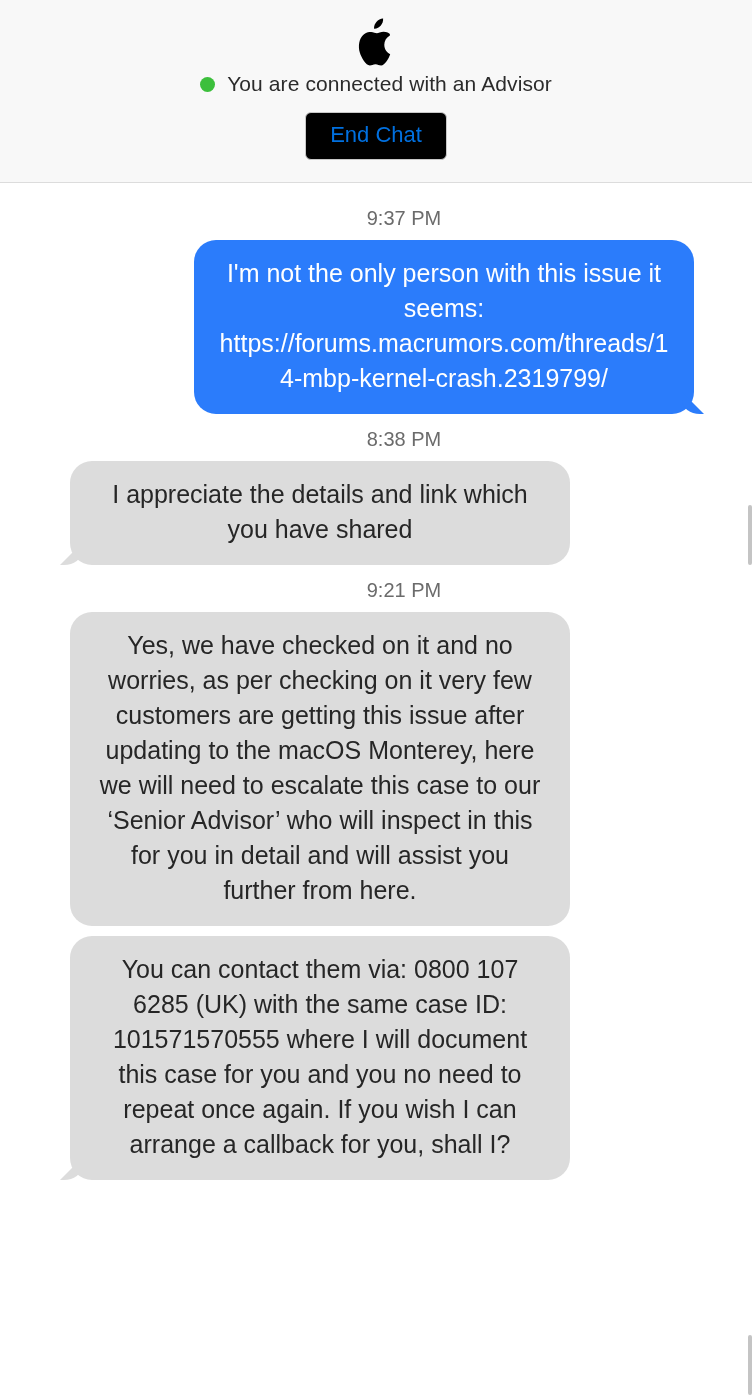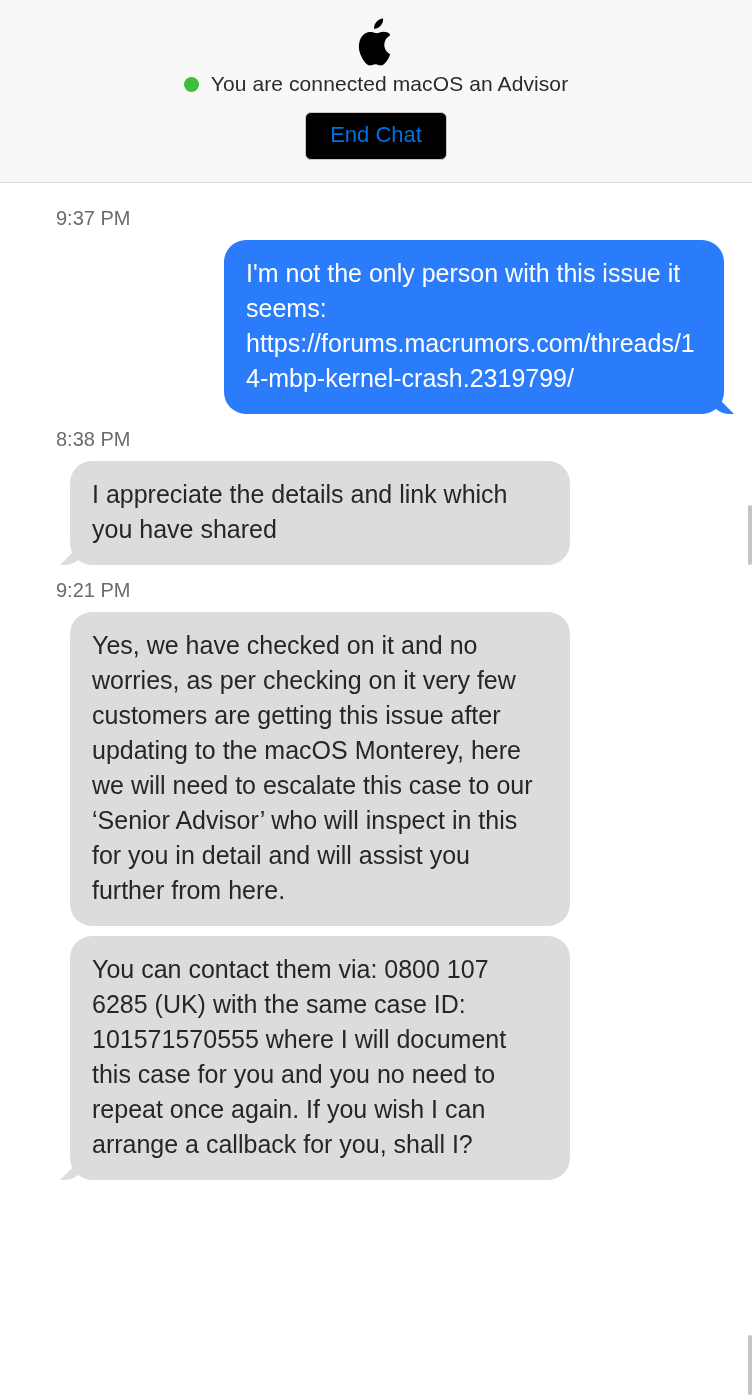--- a/index.html
+++ b/index.html
@@ -67,33 +67,34 @@
   }
 
   
   .transcript {
     position: relative;
     padding: 24px 0 0 0;
   }
   .msg-group {
     padding: 0 0 0 0;
     margin-bottom: 14px;
+    text-align: center;
   }
   .timestamp {
     font-size: 20px;
     color: #6b6b6b;
     margin: 0 0 10px 56px;
   }
   .bubble-row {
     display: flex;
     width: 100%;
     padding: 0 16px 0 56px;
     margin-bottom: 10px;
   }
-  .bubble-row.out { justify-content: flex-end; padding-right: 28px; padding-left: 90px;}
+  .bubble-row.out { justify-content: flex-end; padding-right: 58px; padding-left: 90px;}
   .bubble-row.in  { justify-content: flex-start; padding-left: 70px; padding-right: 170px;}
 
   .bubble {
     position: relative;
     border-radius: 22px;
     padding: 16px 22px 18px 22px;
     font-size: 25px;
     line-height: 1.4;
     max-width: 500px;
     word-wrap: break-word;
@@ -157,21 +158,21 @@
 
   <div class="chat-header">
     <div class="apple-logo">
       <svg viewBox="0 0 40 48" width="40" height="48" aria-hidden="true">
         <path fill="currentColor" d="M27.1 0.6c0.3 2.6-0.8 5.1-2.3 6.9-1.6 1.9-4.2 3.4-6.7 3.2-0.4-2.5 0.8-5.1 2.3-6.8C22.1 2 24.9 0.5 27.1 0.6z"></path>
         <path fill="currentColor" d="M33.9 17.4c-3.4 2-5.6 5.2-5.6 9.4 0 4.7 2.9 7.9 5.9 9.5-1.6 4.5-5.4 11.2-9.1 11.2-2.1 0-3.3-1.3-5.6-1.3-2.4 0-3.8 1.3-5.7 1.3-3.9 0-8.3-7.4-10-12.9C2.1 28.5 2.7 20.2 8 16.2c2.6-2 5.3-2.2 7.1-2.2 2.3 0 4.4 1.3 5.8 1.3 1.3 0 3.9-1.6 6.8-1.6 2.2 0 4.6 0.8 6.2 2.4-0.1 0.4 0 1 0 1.3z"></path>
       </svg>
     </div>
     <div class="status-line">
       <span class="status-dot"></span>
-      <span>You are connected macOS an Advisor</span>
+      <span>You are connected with an Advisor</span>
     </div>
     <div class="end-chat-wrap">
       <button class="end-chat-btn">End Chat</button>
     </div>
   </div>
 
   <div class="transcript">
 
     <div class="msg-group">
       <div class="timestamp">9:37 PM</div>

